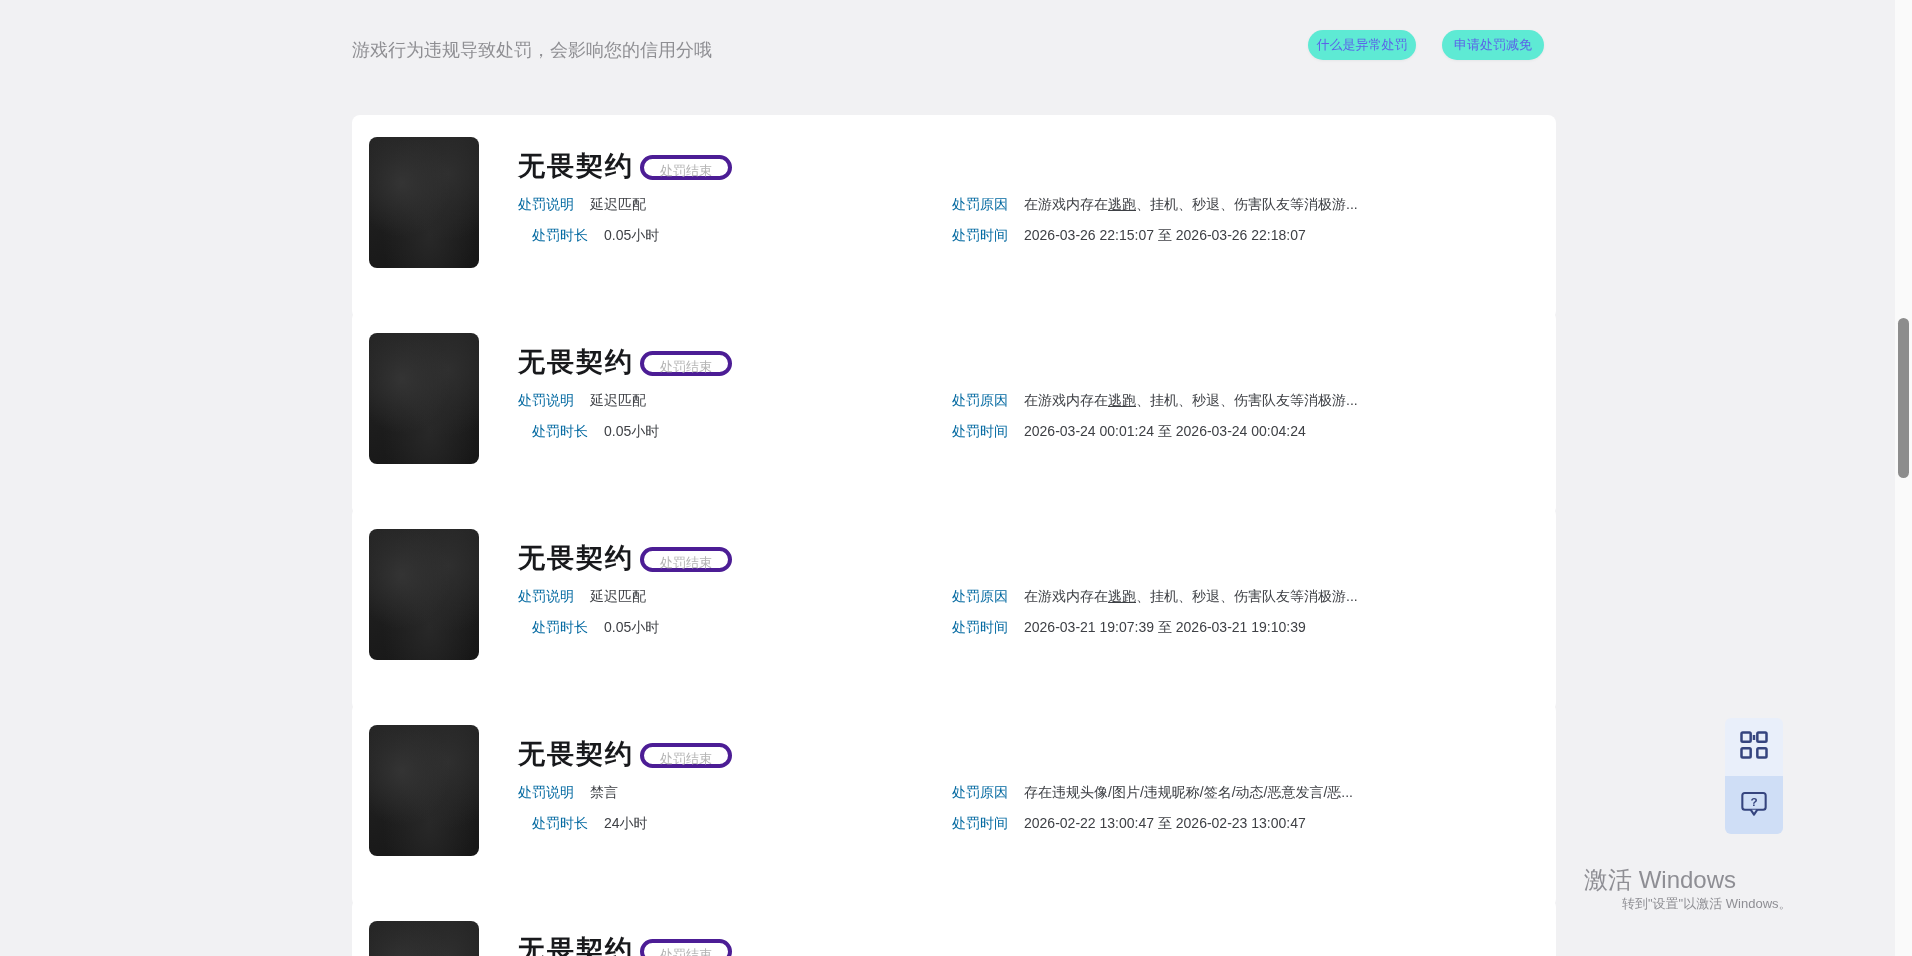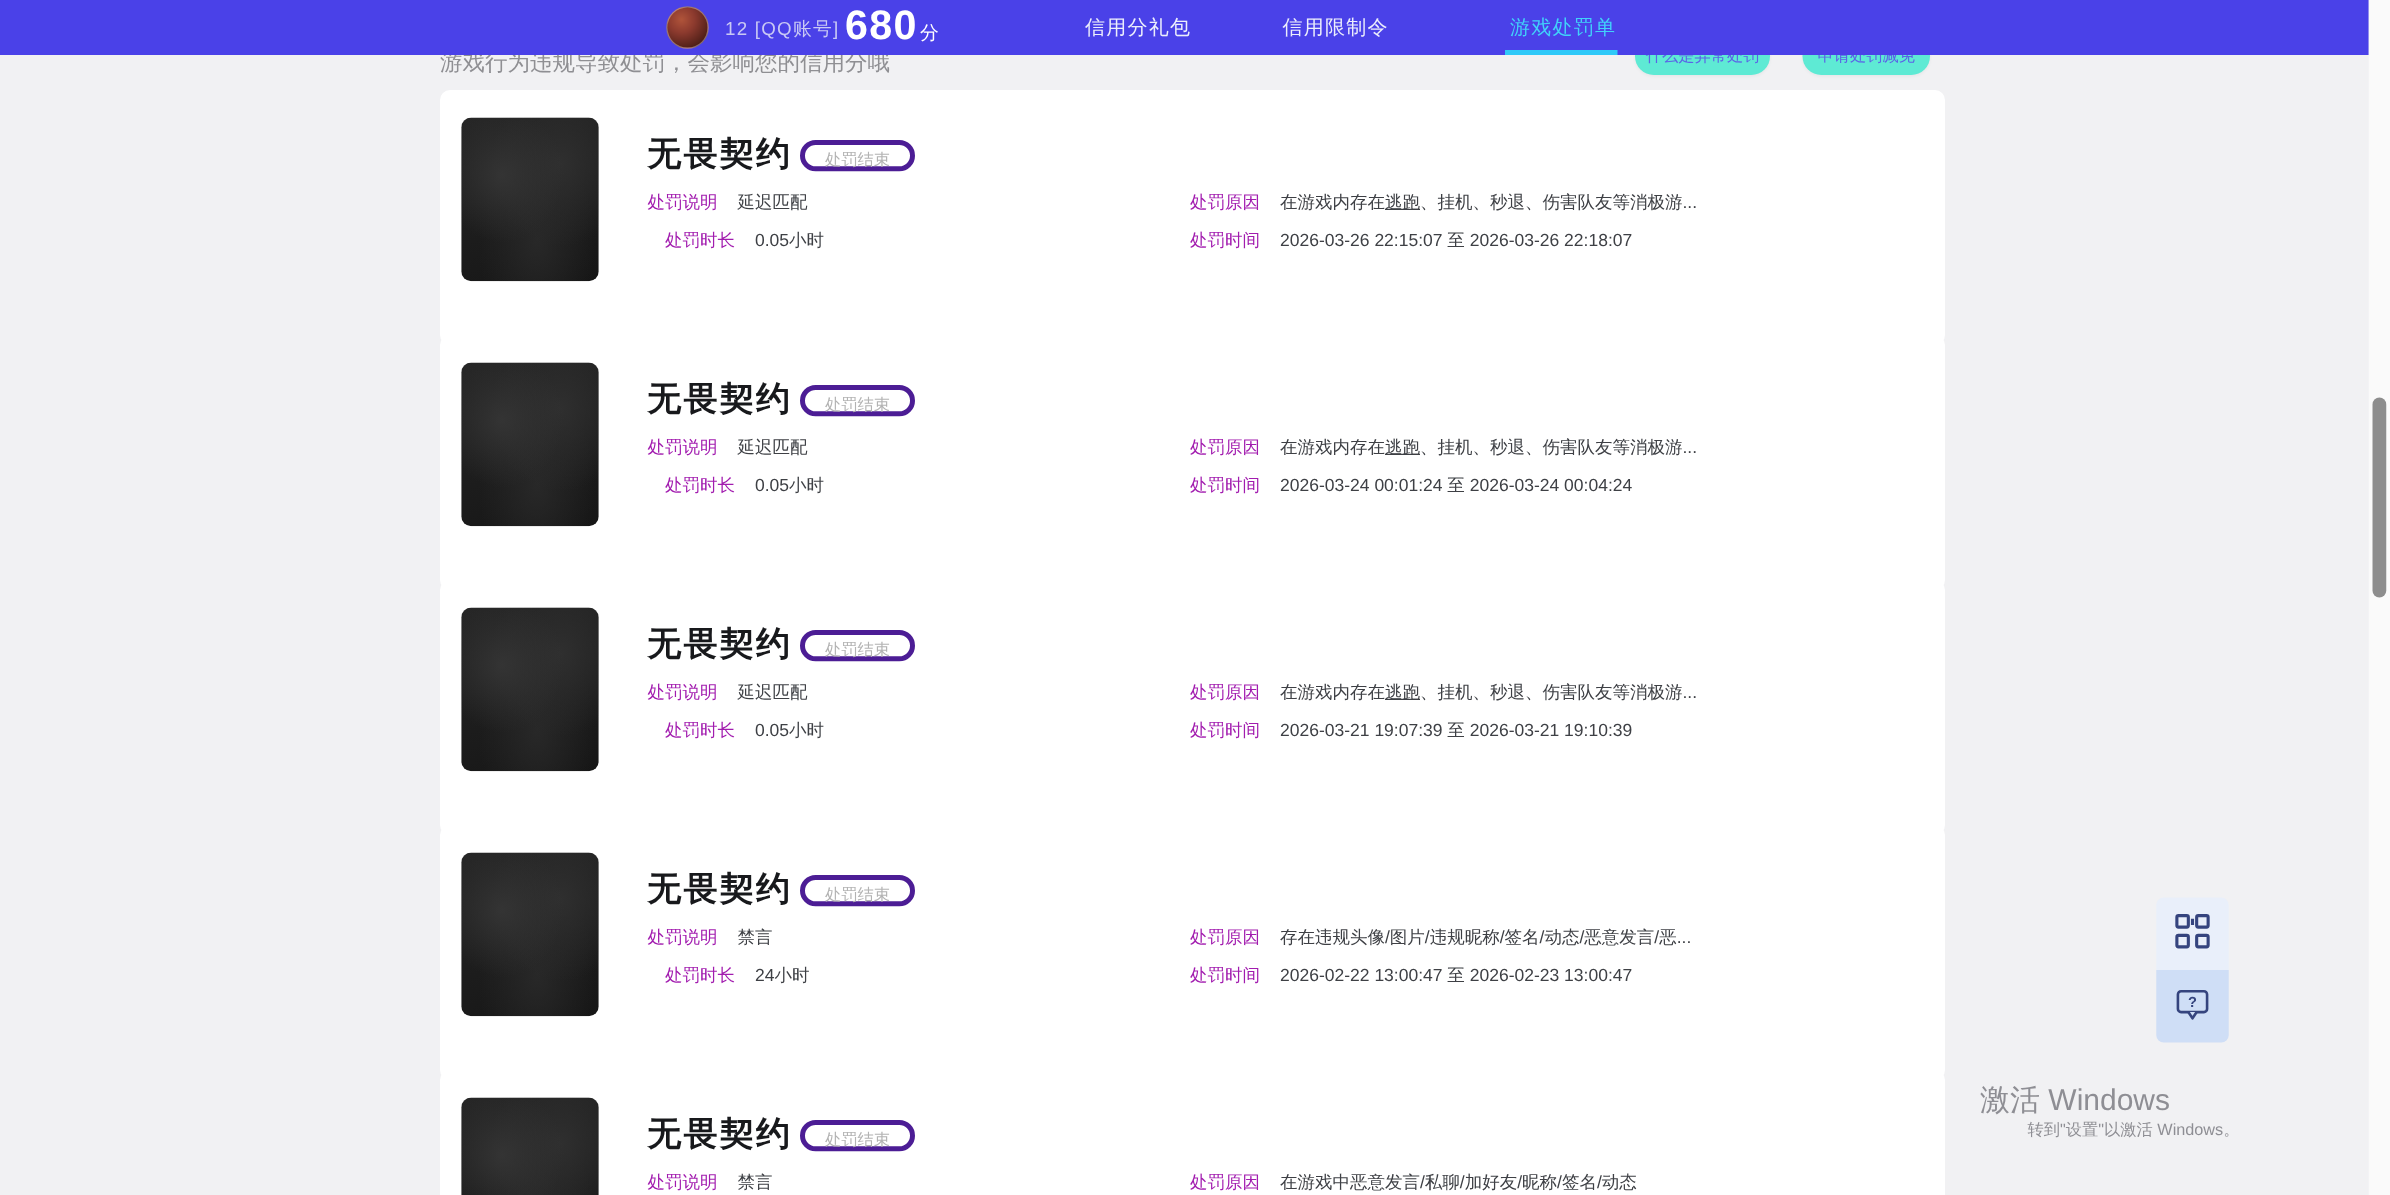--- a/index.html
+++ b/index.html
@@ -22,36 +22,36 @@
 
   
   .tip-text { position:absolute; left:352px; top:38px; font-size:18px; color:#8f8f93; z-index:10; }
   .top-pill { position:absolute; top:30px; height:30px; line-height:30px; background:#5eead4;
               border-radius:15px; font-size:13px; color:#5b63e8; text-align:center; z-index:10; cursor:pointer;
               box-shadow:0 1px 3px rgba(0,0,0,.05); }
   .pill-0 { left:1308px; width:108px; }
   .pill-1 { left:1442px; width:102px; }
 
   
-  .card { position:absolute; left:352px; width:1204px; height:204px; background:#ffffff; border-radius:8px; z-index:5; }
+  .card { position:absolute; left:352px; width:1204px; height:204px; background:#ffffff; border-radius:8px; z-index:5;margin-top:43px; }
   .c0{top:72px;} .c1{top:268px;} .c2{top:464px;} .c3{top:660px;} .c4{top:856px;}
   .thumb { position:absolute; left:17px; top:22px; width:110px; height:131px; border-radius:8px; overflow:hidden;
            background:radial-gradient(ellipse at 30% 35%, #343434 0%, rgba(0,0,0,0) 45%),
                       radial-gradient(ellipse at 72% 28%, #2f2f2f 0%, rgba(0,0,0,0) 50%),
                       radial-gradient(ellipse at 55% 75%, #282828 0%, rgba(0,0,0,0) 55%),
                       linear-gradient(160deg,#262626 0%,#1c1c1c 60%,#161616 100%); }
   .card-title { position:absolute; left:166px; top:33px; font-size:27px; font-weight:bold; color:#18191c; letter-spacing:2px; }
   .badge { position:absolute; left:288px; top:40px; height:25px; line-height:23px; padding:0 16px;
            border:4px solid #4c1d95; border-radius:13px; font-size:13px; color:#b3b3b3; }
   .field { position:absolute; font-size:14px; white-space:nowrap; }
   .f-desc    { left:166px; top:81px; }
   .f-dur     { left:180px; top:112px; }
   .f-reason  { left:600px; top:81px; }
   .f-time    { left:600px; top:112px; }
-  .field .lbl { color:#a21caf; margin-right:16px; }
+  .field .lbl { color:#0369a1; margin-right:16px; }
   .field .val { color:#3e4045; }
   .field .val-link { color:#3e4045; text-decoration:underline;text-align:center; }
 
   
   .float-btns { position:absolute; left:1725px; top:718px; width:58px; z-index:60; }
   .fbtn { width:58px; height:58px; display:flex; align-items:center; justify-content:center; cursor:pointer; }
   .fbtn-qr { background:#e9effa; border-radius:6px 6px 0 0; }
   .fbtn-help { background:#cfdef6; border-radius:0 0 6px 6px; }
 
   
@@ -73,31 +73,20 @@
 </style>
 </head>
 <body>
 
 <div id="page">
 
   <div class="tip-text">游戏行为违规导致处罚，会影响您的信用分哦</div>
   <div class="top-pill pill-0">什么是异常处罚</div>
   <div class="top-pill pill-1">申请处罚减免</div>
 
-  <div class="header">
-    <div class="avatar"></div>
-    <div class="account">12 [QQ账号]</div>
-    <div class="score">
-      <b>680</b><span>分</span>
-    </div>
-    <div class="nav-item nav-0">信用分礼包</div>
-    <div class="nav-item nav-1">信用限制令</div>
-    <div class="nav-item nav-2">游戏处罚单</div>
-    <div class="nav-underline"></div>
-  </div>
 
   <div class="card c0">
     <div class="thumb"></div>
     <div class="card-title">无畏契约</div>
     <div class="badge">处罚结束</div>
     <div class="field f-desc"><span class="lbl">处罚说明</span><span class="val">延迟匹配</span></div>
     <div class="field f-dur"><span class="lbl">处罚时长</span><span class="val">0.05小时</span></div>
     <div class="field f-reason"><span class="lbl">处罚原因</span><span class="val">在游戏内存在</span><span class="val-link">逃跑</span><span class="val">、挂机、秒退、伤害队友等消极游...</span></div>
     <div class="field f-time"><span class="lbl">处罚时间</span><span class="val">2026-03-26 22:15:07 至 2026-03-26 22:18:07</span></div>
   </div>

